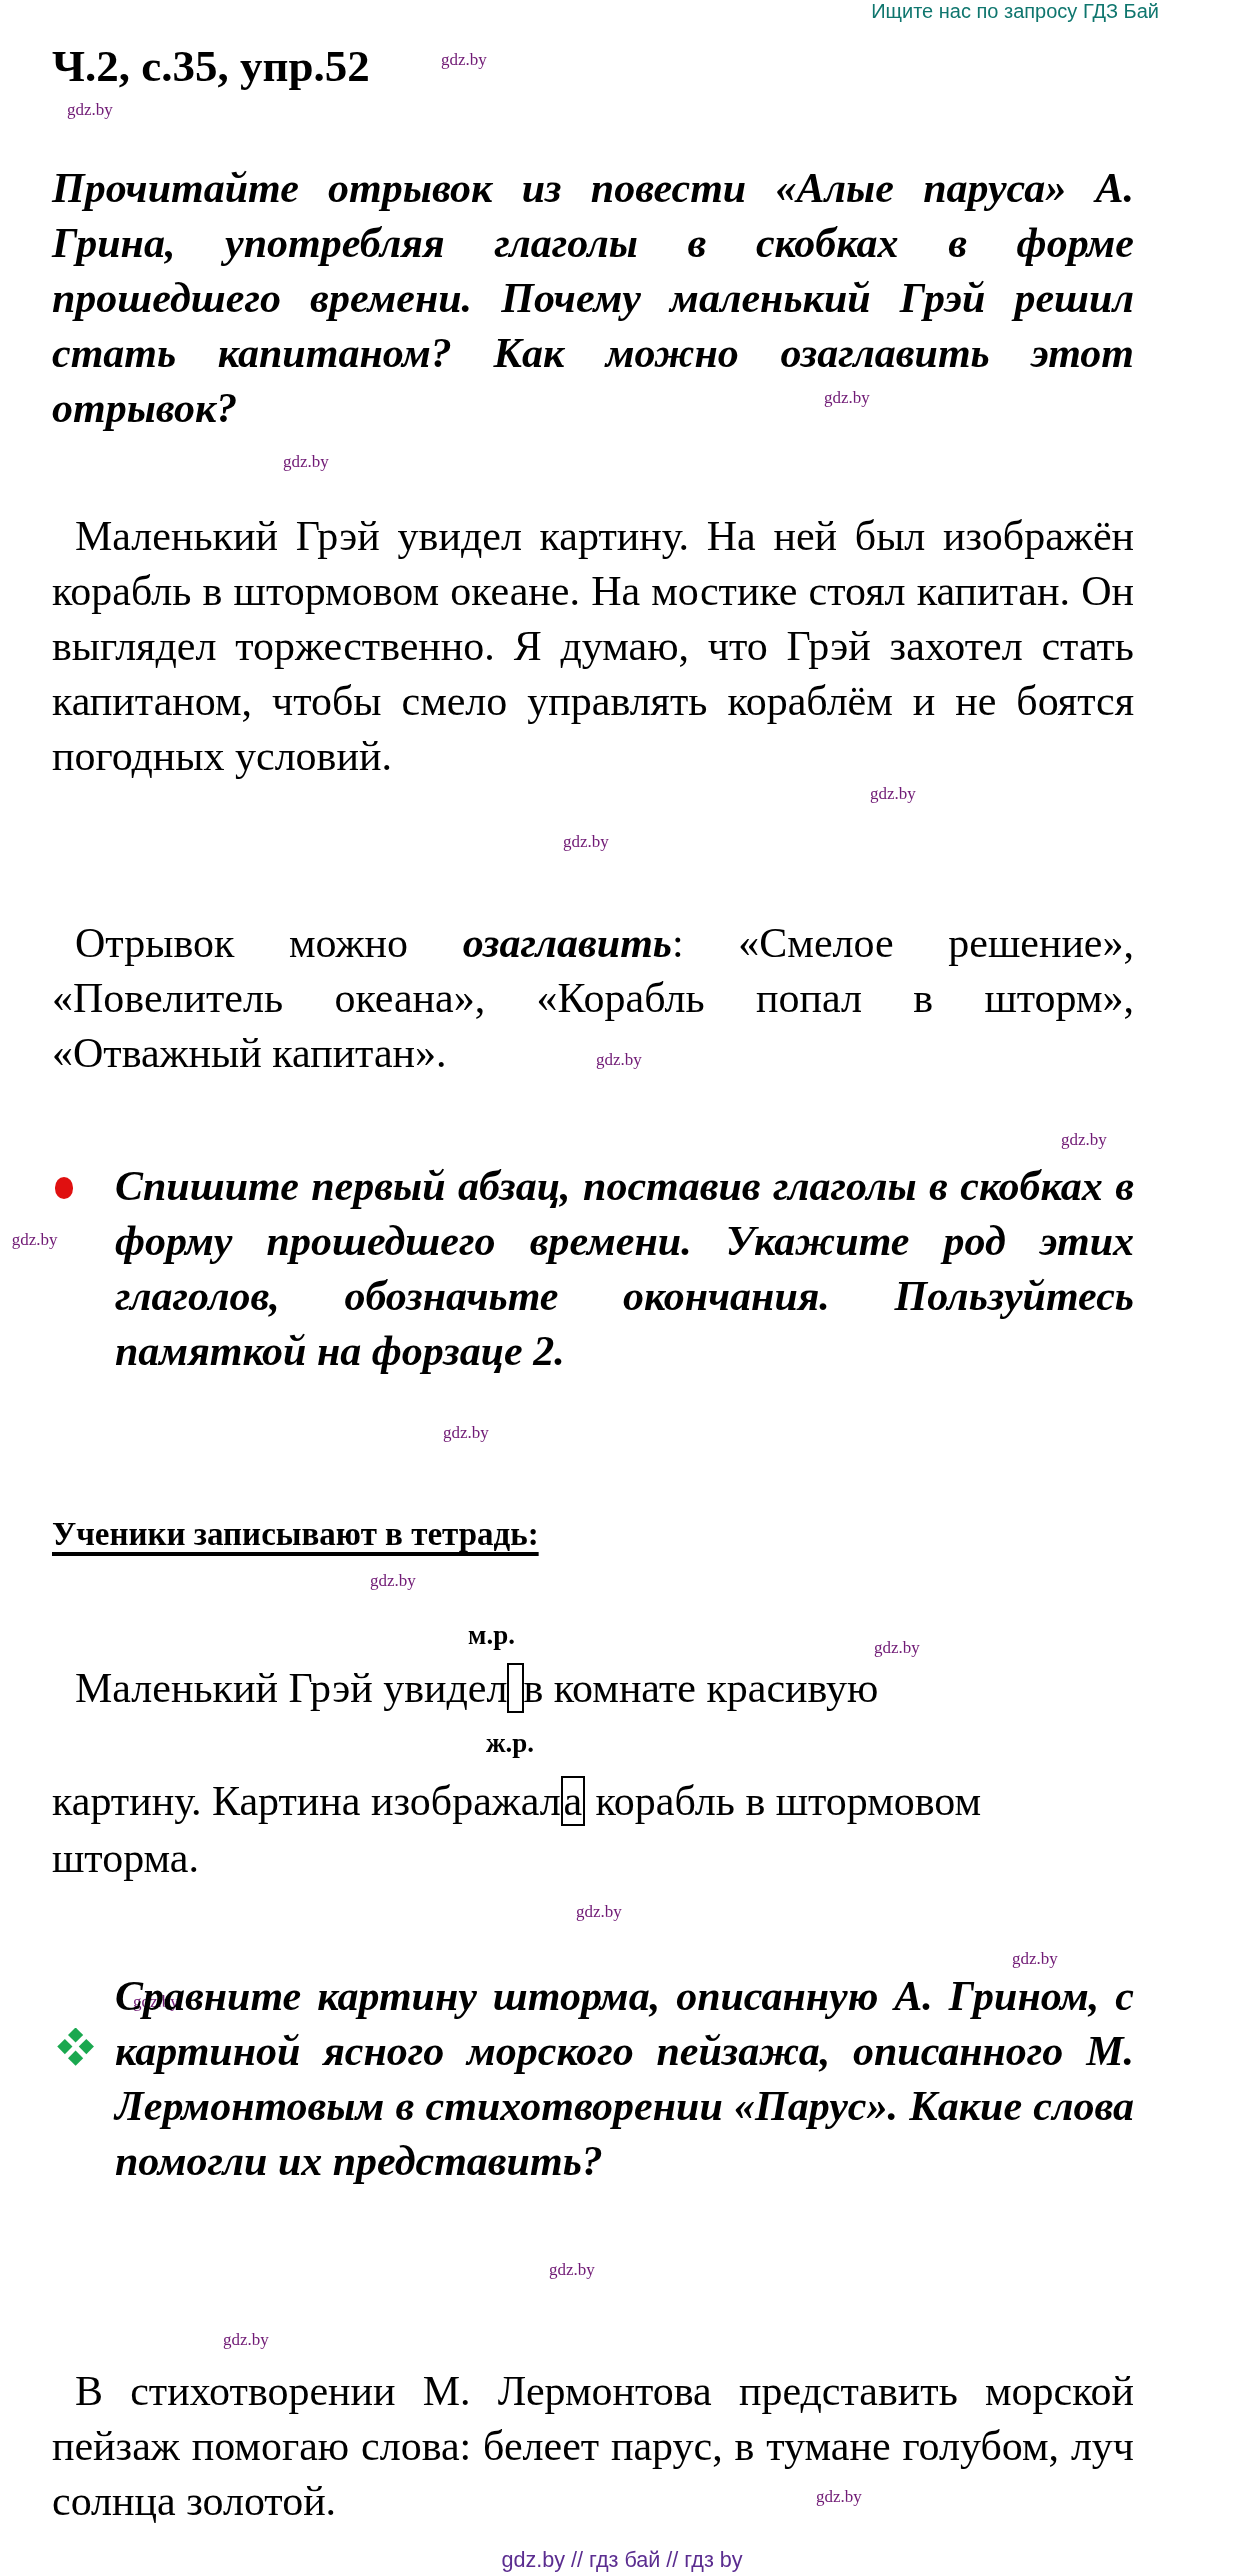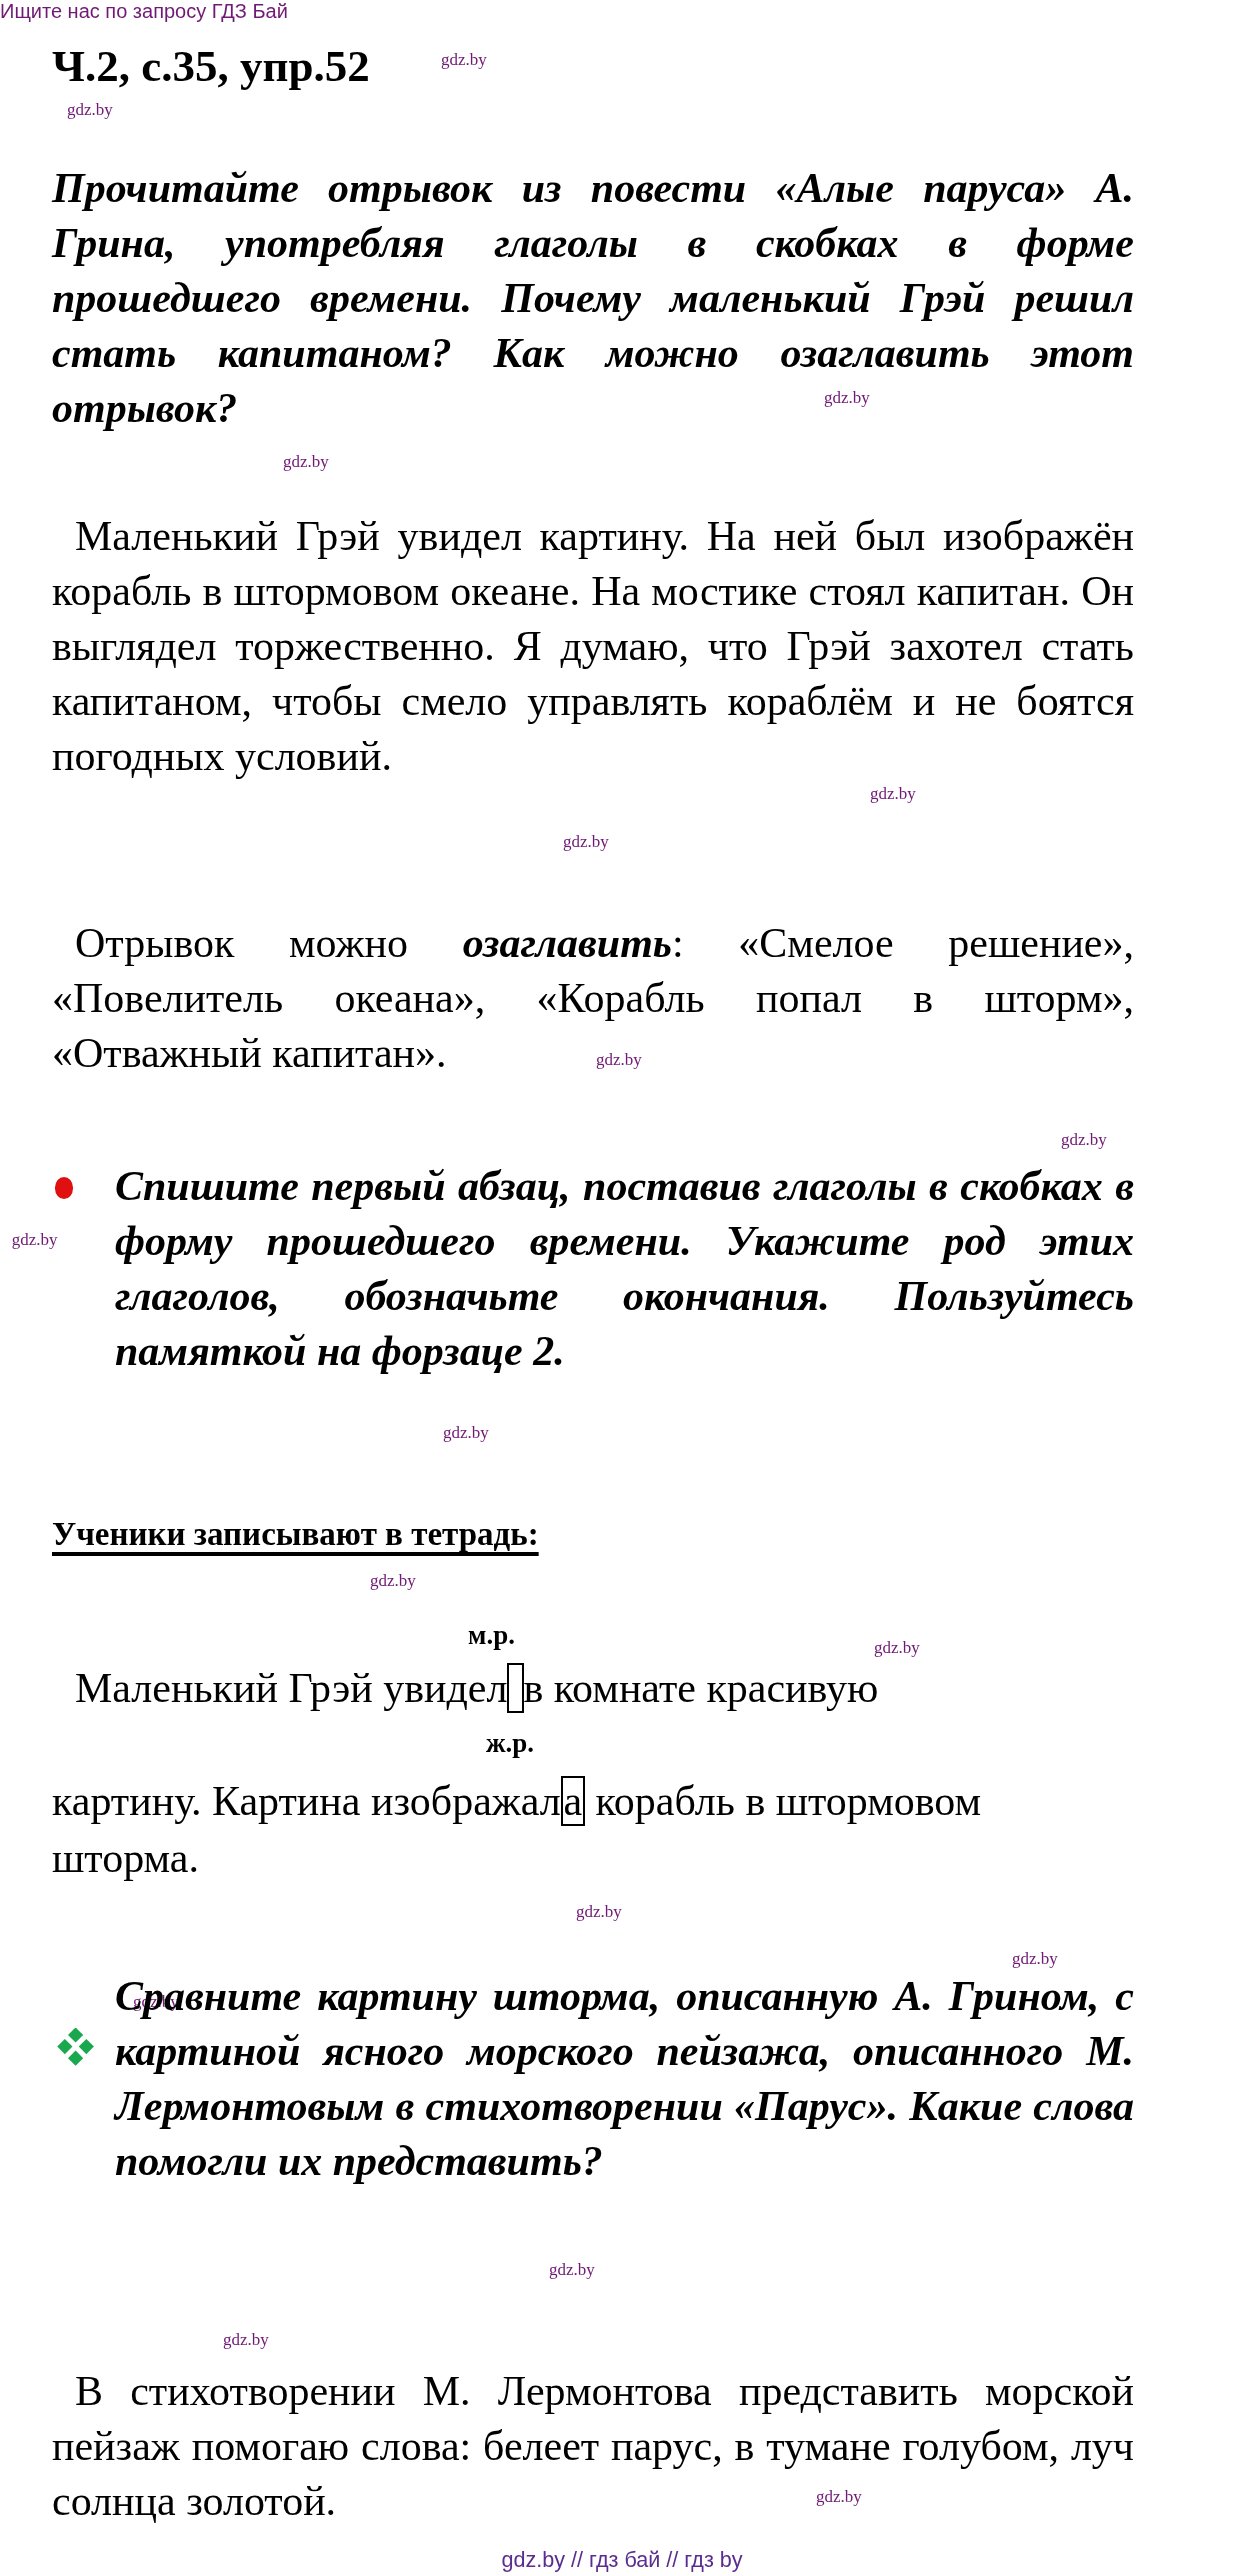--- a/index.html
+++ b/index.html
@@ -2,23 +2,23 @@
 <html style="font-size:13.3px"><head>
   <meta charset="utf-8">
   <style>
     html, body { margin: 0; padding: 0; background: #ffffff; }
     body {
       width: 1244px; height: 2576px; position: relative; overflow: hidden;
       font-family: "Liberation Serif", "DejaVu Serif", serif; color: #000;
     }
     .abs { position: absolute; }
     .top-banner {
-      left: 0; width: 1159px; top: 0; text-align: left;
+      left: 0; width: 1159px; top: 0; text-align: right;
       font-family: "Liberation Sans", "DejaVu Sans", sans-serif;
-      font-size: 20px; color: #701a75; line-height: 23px;
+      font-size: 20px; color: #0f766e; line-height: 23px;
     }
     .wm {
       font-family: Liberation Serif, serif;
       font-size: 17px; color: #701a75; line-height: 25px;
     }
     .title {
       left: 52px; top: 40px; font-size: 45px; font-weight: bold; line-height: 53px;
     }
     .task {
       left: 52px; width: 1082px; font-size: 42px; font-weight: bold; font-style: italic;

